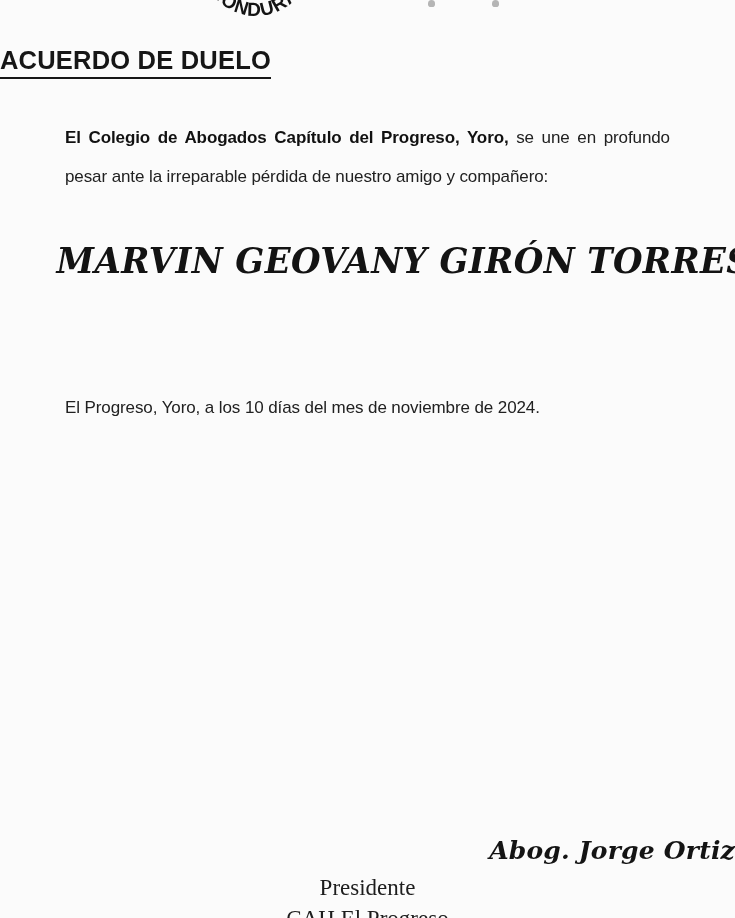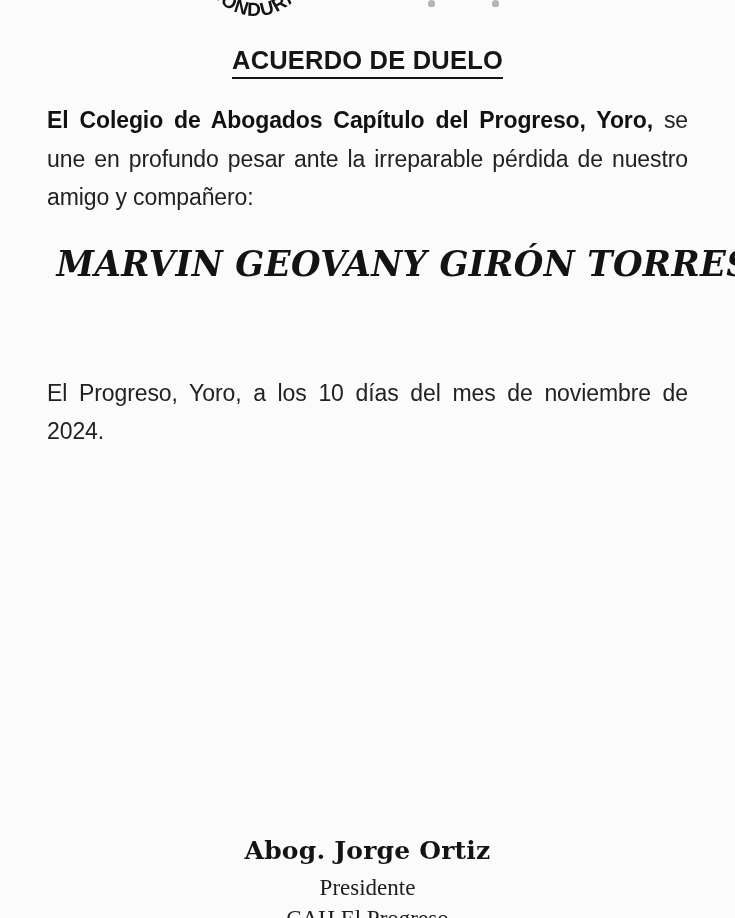--- a/index.html
+++ b/index.html
@@ -63,21 +63,20 @@
   }
   .ghost-marks span.g1 { left: 4px; }
   .ghost-marks span.g2 { left: 68px; }
 
   
   .doc-title {
     position: absolute;
     top: 46px;
     left: 0;
     width: 735px;
-    text-align: center;
     font-size: 25.5px;
     font-weight: bold;
     letter-spacing: .2px;
     color: #161616;
   }
   .doc-title span.t {
     border-bottom: 2.2px solid #161616;
     padding-bottom: 2px;
     display: inline-block;
     line-height: 1.08;
@@ -85,22 +84,22 @@
 
   
   .body-block {
     position: absolute;
     left: 47px;
     top: 101px;
     width: 641px;
   }
 
   p.para {
-    margin: 0;
-    font-size: 23px;
+    margin: 18px;
+    font-size: 17px;
     line-height: 38.5px;
     text-align: justify;
     color: #212121;
     font-weight: 400;
     letter-spacing: -0.1px;
   }
 
   p.para b {
     font-weight: bold;
     color: #111;
@@ -129,25 +128,27 @@
   
   .signature {
     position: absolute;
     left: 0;
     top: 836px;
     width: 735px;
     text-align: center;
   }
   .sig-name {
     font-family: "DejaVu Serif", "Liberation Serif", serif;
+    font-style: italic;
     font-weight: bold;
     font-size: 25px;
     color: #141414;
     line-height: 1.18;
     letter-spacing: 0.2px;
+    text-align: right;
   }
   .sig-role {
     font-family: Liberation Serif, serif;
     font-size: 23px;
     color: #1d1d1d;
     line-height: 1.2;
     margin-top: 8px;
   }
   .sig-org {
     font-family: "Liberation Serif", "DejaVu Serif", serif;

